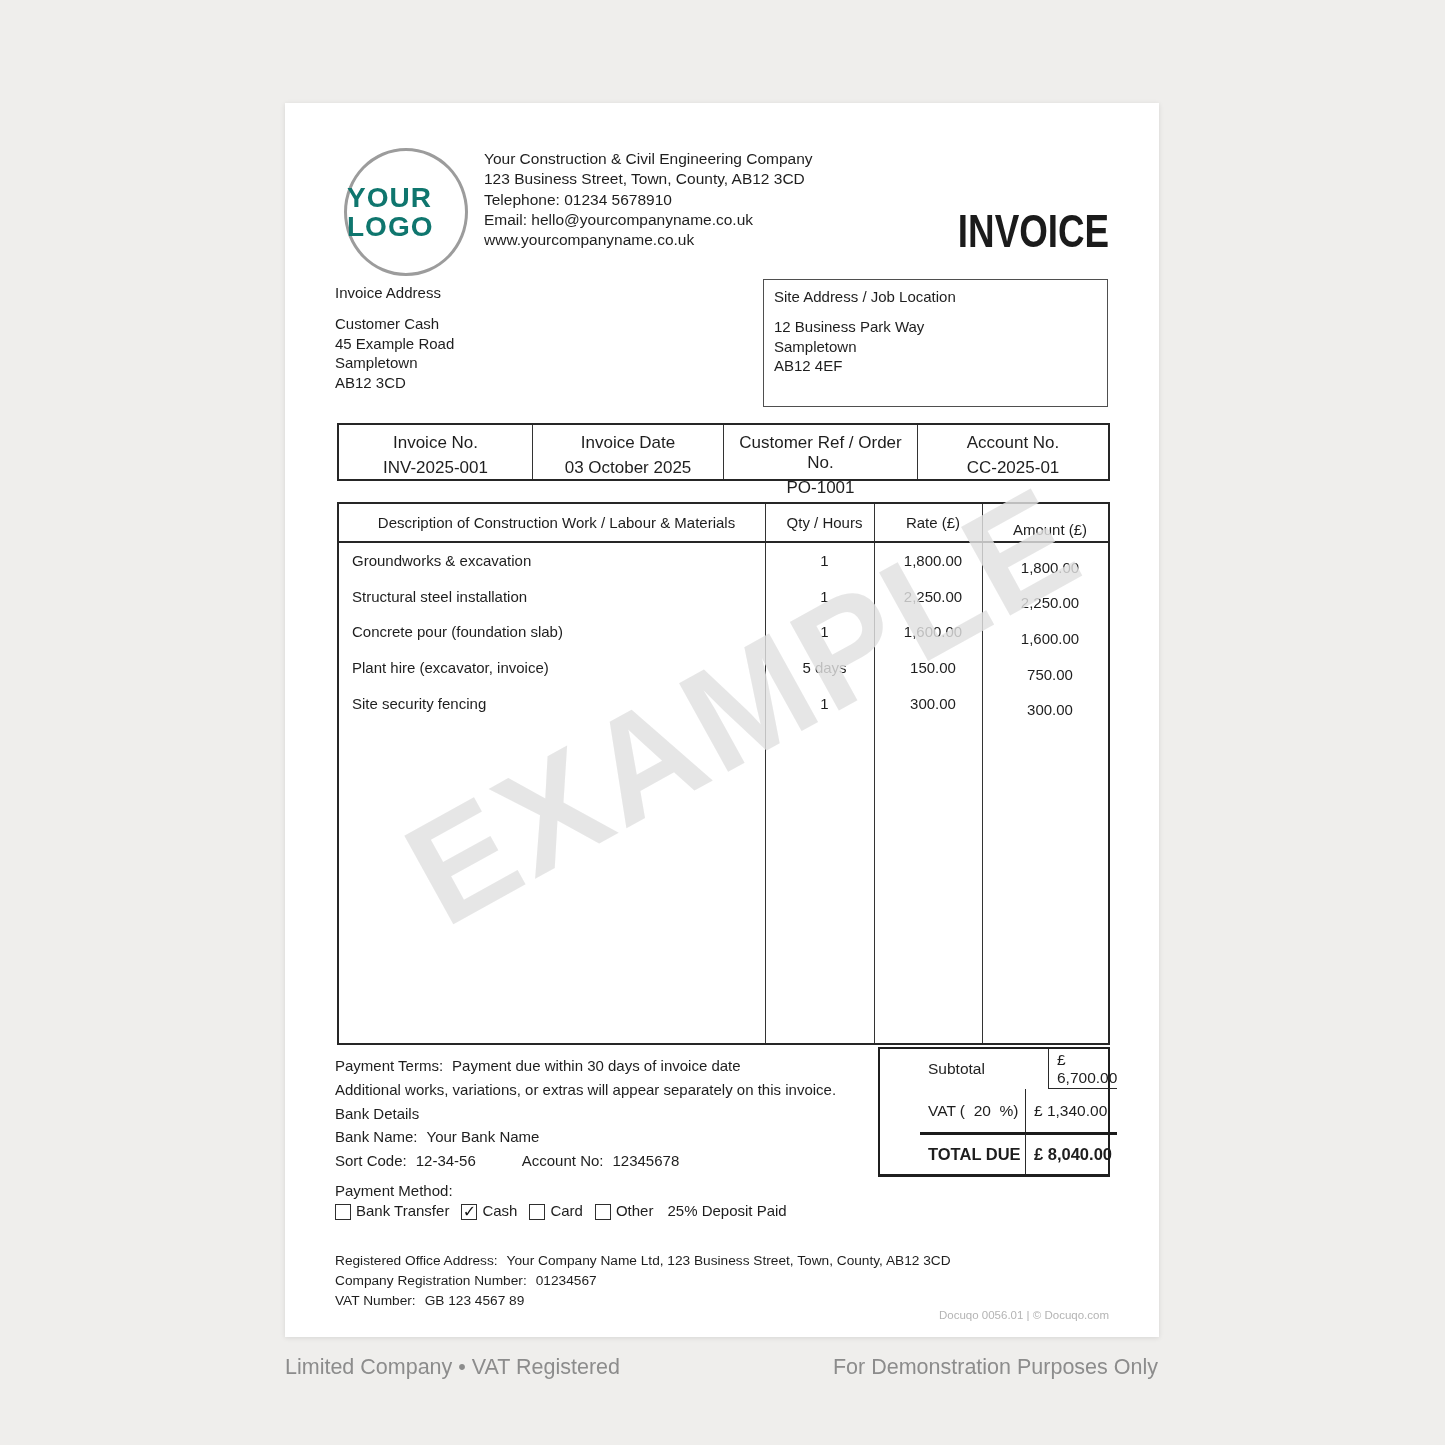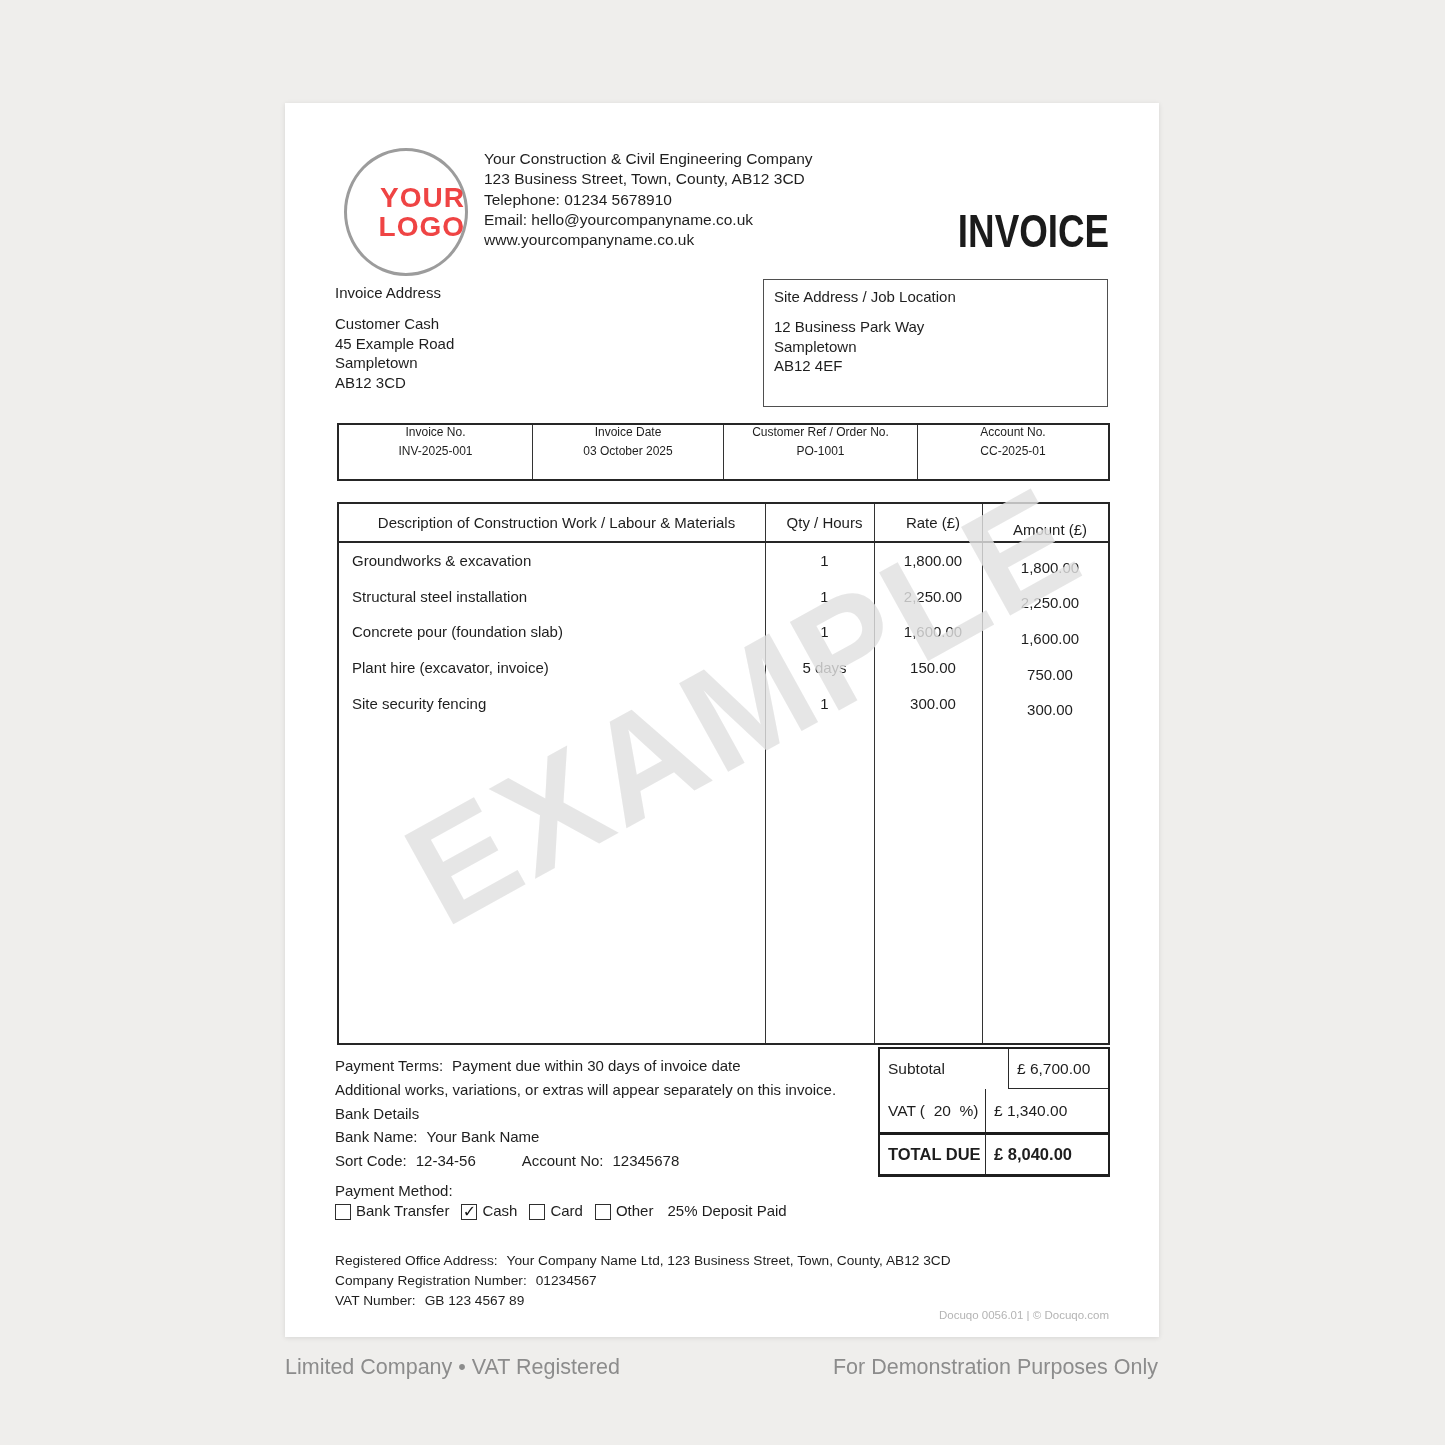--- a/index.html
+++ b/index.html
@@ -14,22 +14,22 @@
   .page{
     position:absolute;left:285px;top:103px;
     width:874px;height:1234px;
     background:#ffffff;
     box-shadow:0 1px 5px rgba(0,0,0,0.10);
   }
   
   .logo{
     position:absolute;left:59px;top:45px;width:118px;height:122px;
     border:3px solid #9c9c9c;border-radius:50%;
-    display:flex;flex-direction:column;align-items:flex-end;justify-content:center;
-    color:#ef4444;font-weight:bold;font-size:28px;line-height:29px;letter-spacing:1px;
+    display:flex;flex-direction:column;align-items:flex-start;justify-content:center;
+    color:#0f766e;font-weight:bold;font-size:28px;line-height:29px;letter-spacing:1px;
   }
   .company{position:absolute;left:199px;top:46px;font-size:15.5px;line-height:20.3px;}
   .doc-title{
     position:absolute;right:50px;top:104px;
     font-size:46px;font-weight:bold;line-height:48px;color:#1b1b1b;
     transform:scaleX(0.8);transform-origin:100% 50%;
     white-space:nowrap;
   }
   
   .inv-addr-label{position:absolute;left:50px;top:181px;font-size:15px;}
@@ -39,21 +39,21 @@
     border:1.5px solid #4f4f4f;box-sizing:border-box;
     padding:8px 0 0 10px;font-size:15px;
   }
   .site-box .site-lines{margin-top:12px;line-height:19.7px;}
   
   .meta{
     position:absolute;left:52px;top:320px;width:773px;height:58px;
     border:2px solid #262626;box-sizing:border-box;display:flex;
   }
   .meta-cell{border-right:1.5px solid #333;box-sizing:border-box;flex:0 0 auto;
-    text-align:center;font-size:12px;}
+    text-align:center;padding-top:8px;font-size:17px;}
   .meta-cell:last-child{border-right:none;flex:1 1 auto;}
   .meta-cell .mval{margin-top:5px;}
   .w1{width:194px}.w2{width:191px}.w3{width:194px}
   
   .itable{
     position:absolute;left:52px;top:399px;width:773px;height:543px;
     border:2px solid #262626;box-sizing:border-box;
     display:flex;flex-direction:column;
   }
   .irow{display:flex;flex:0 0 auto;}
@@ -68,20 +68,21 @@
   .iline{height:35.6px;font-size:15px;justify-content:space-between;}
   .iline .icell{display:flex;align-items:center;justify-content:center;}
   .iline .c-desc{justify-content:flex-start;padding-left:13px;}
   .ifill{flex:1 1 auto;}
   
   .totals{
     position:absolute;left:593px;top:944px;width:232px;
     border:2px solid #1f1f1f;border-bottom-width:3px;box-sizing:border-box;
     display:grid;grid-template-columns:105px 1fr;grid-template-rows:40px 43px 42px;
     font-size:15.5px;
+    padding-left:40px;
   }
   .tcell{display:flex;align-items:center;box-sizing:border-box;padding-left:8px;}
   .tval{border-left:1.5px solid #2a2a2a;}
   .tval-sub{border-bottom:1.5px solid #2a2a2a;margin-left:23px;}
   .t-total{border-top:3px solid #1b1b1b;font-weight:bold;font-size:16.5px;}
   .pre{white-space:pre;}
   
   .payterms{position:absolute;left:50px;top:951px;font-size:15px;line-height:23.75px;}
   .payterms .lbl{margin-right:9px;}
   .acct{margin-left:46px;}

